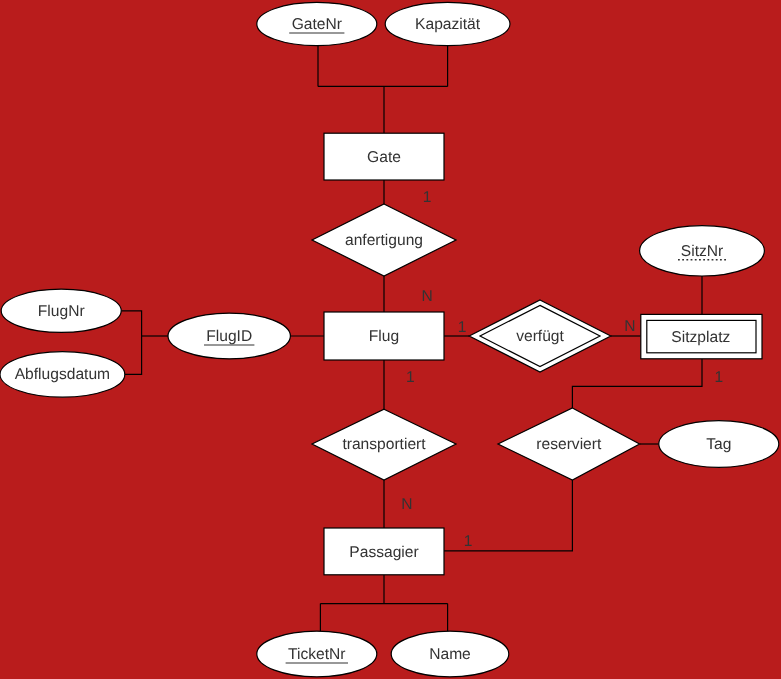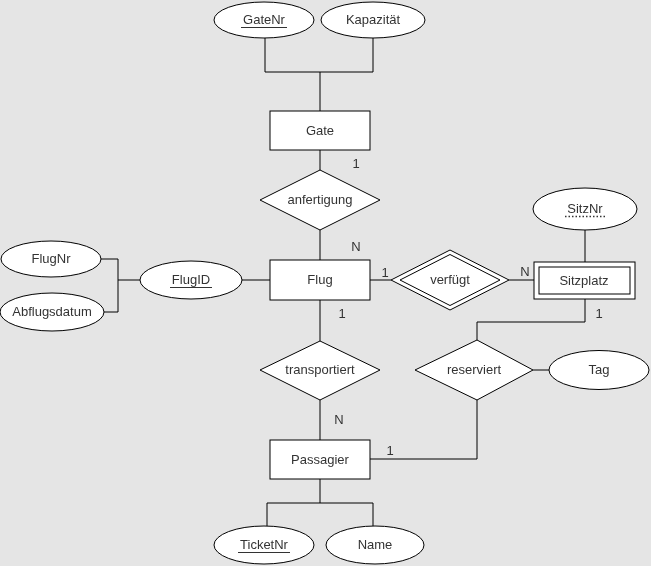--- a/index.html
+++ b/index.html
@@ -1,16 +1,16 @@
 <!DOCTYPE html>
 <html><head>
 <meta charset="utf-8">
 <style>
   html, body { margin: 0; padding: 0; background: #ffffff; }
-  .stage { position: relative; width: 651px; height: 566px; background: #e5e5e5; }
+  .stage { position: relative; width: 651px; height: 566px; background: #b91c1c; }
   svg { display: block; }
   .shape { fill: #ffffff; stroke: #000000; stroke-width: 1; }
   .line  { fill: none; stroke: #000000; stroke-width: 1; }
   .ul    { stroke: #333333; stroke-width: 1; }
   .ul-dotted { stroke: #333333; stroke-width: 1.3; stroke-dasharray: 1.5,2; }
   text {
     font-family: "Liberation Sans", sans-serif;
     font-size: 13px;
     fill: #333333;
     text-anchor: middle;

